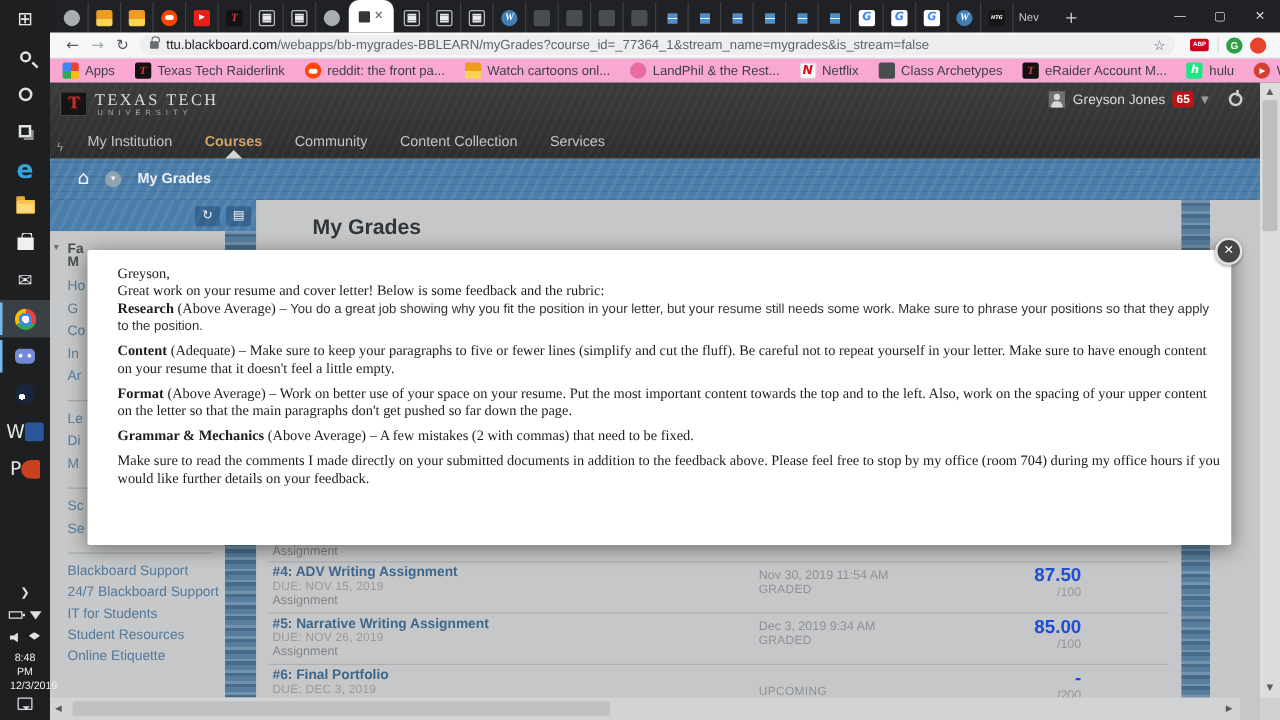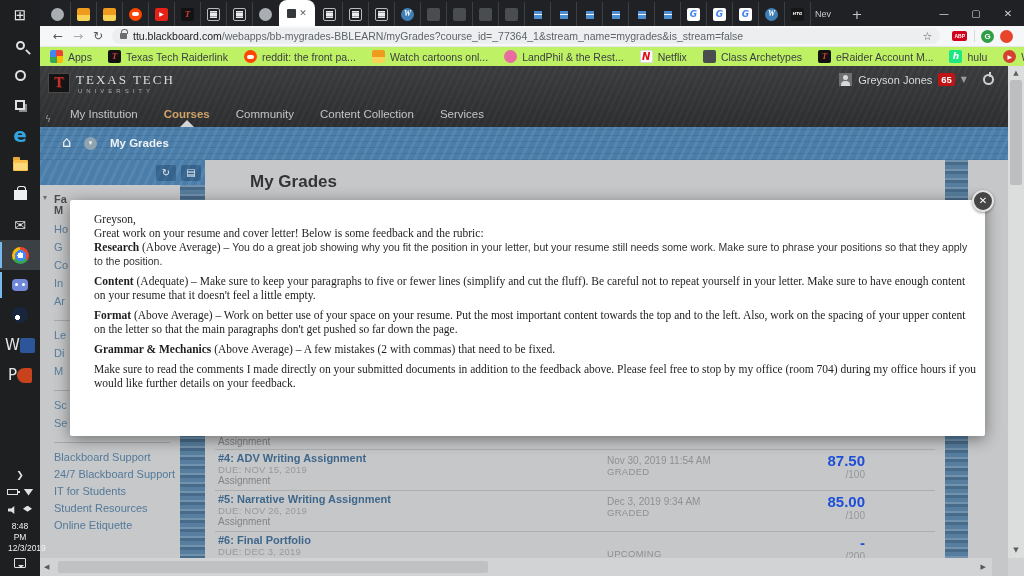--- a/index.html
+++ b/index.html
@@ -86,21 +86,21 @@
   .lock::before { content:""; position:absolute; left:1px; top:-4px; width:5px; height:4px; border:1.5px solid #6a6e71; border-bottom:none; border-radius:3px 3px 0 0; }
   .url-domain { color:#202124; }
   .url-path { color:#5f6368; }
   .omni-star { margin-left:auto; color:#5f6368; font-size:11px; }
   .ext-abp { background:#d0021b; color:#fff; font-size:5px; font-weight:bold; border-radius:2px; padding:2px 2px; margin:0 4px; }
   .ext-sep { width:1px; height:12px; background:#d7d9db; margin:0 3px; }
   .ext-dot { width:13px; height:13px; border-radius:50%; margin:0 3px; color:#fff; font-size:8px; font-weight:bold; display:flex; align-items:center; justify-content:center; }
   .ext-green { background:#2f9e44; }
   .ext-red { background:#e8432b; }
 
-  .bookmarks { position:absolute; left:0; top:47px; right:0; height:19px; background:#bef264; display:flex; align-items:center; gap:16px; padding:0 10px; font-size:10.5px; color:#3c4043; }
+  .bookmarks { position:absolute; left:0; top:47px; right:0; height:19px; background:#f9a8d4; display:flex; align-items:center; gap:16px; padding:0 10px; font-size:10.5px; color:#3c4043; }
   .bm { display:flex; align-items:center; gap:5px; white-space:nowrap; }
 
   
   .page { position:absolute; left:0; top:66px; right:0; bottom:0; background:#c6c7c8; overflow:hidden; }
 
   .bb-header { position:absolute; left:0; top:0; right:16px; height:61px;
     background:linear-gradient(180deg,#3a3c3e,#2c2e30);
     background-image:repeating-linear-gradient(115deg, rgba(255,255,255,0.03) 0 2px, rgba(0,0,0,0) 2px 6px), linear-gradient(180deg,#3a3c3e,#2c2e30); }
   .ttu-logo { position:absolute; left:8px; top:7px; width:22px; height:20px; background:#141414; border:1px solid #4a4a4a; color:#c03030; font-family:"Liberation Serif",serif; font-weight:bold; font-size:14px; text-align:center; line-height:18px; text-shadow:1px 1px 0 #701818; }
   .brand1 { position:absolute; left:36px; top:6px; font-family:"Liberation Serif",serif; font-size:13px; letter-spacing:2px; color:#dcdddf; }

